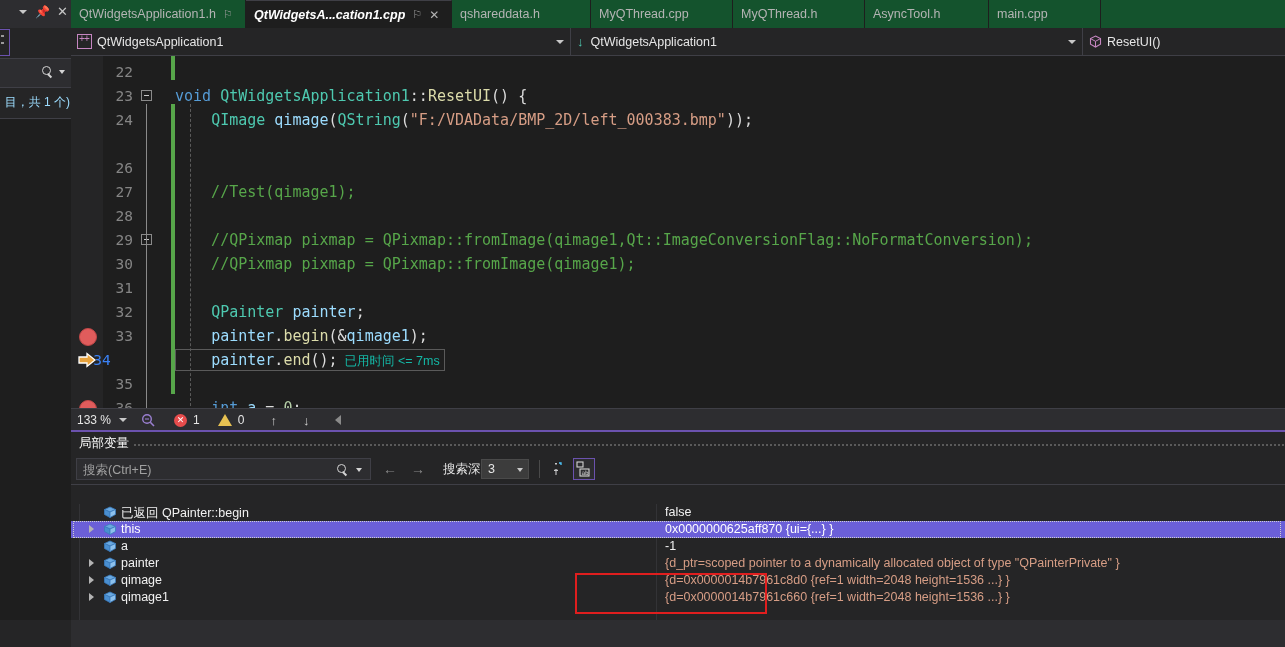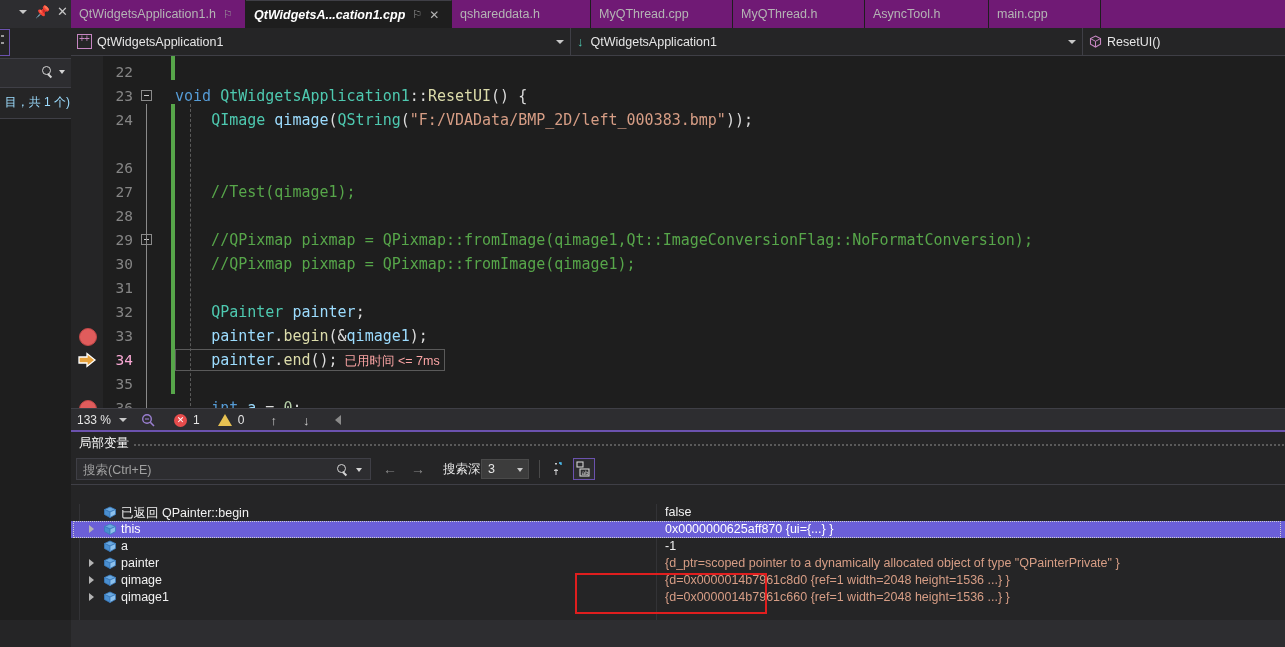--- a/index.html
+++ b/index.html
@@ -26,21 +26,21 @@
   .stub-search{position:absolute;left:0;top:58px;width:71px;height:28px;background:#2d2d30;border-top:1px solid #3f3f46;border-bottom:1px solid #3f3f46;}
   .mag{position:absolute;right:18px;top:7px;width:11px;height:11px;}
   .mag-c{position:absolute;left:0;top:0;width:7px;height:7px;border:1.6px solid #d4d4d4;border-radius:50%;}
   .mag-h{position:absolute;left:6px;top:7px;width:5px;height:1.6px;background:#d4d4d4;transform:rotate(45deg);transform-origin:left center;}
   .mag-car{position:absolute;right:6px;top:11px;width:0;height:0;border-left:3.5px solid transparent;border-right:3.5px solid transparent;border-top:4px solid #d4d4d4;}
   .stub-count{position:absolute;left:0;top:90px;width:71px;height:24px;color:#9cdcfe;font-size:12px;line-height:24px;text-align:right;padding-right:1px;box-sizing:border-box;white-space:nowrap;overflow:hidden;}
   .stub-sep{position:absolute;left:0;top:118px;width:71px;height:1px;background:#3f3f46;}
   .stub-body{position:absolute;left:0;top:119px;width:71px;height:528px;background:#1e1e1e;}
 
   
-  .tabstrip{position:absolute;left:71px;top:0;width:1214px;height:28px;background:#701a75;}
+  .tabstrip{position:absolute;left:71px;top:0;width:1214px;height:28px;background:#14532d;}
   .tab{position:absolute;top:0;height:28px;display:flex;align-items:center;box-sizing:border-box;
        border-right:1px solid #1e1e1e;padding:0 8px;white-space:nowrap;}
   .tab .lbl{font-size:12.5px;color:#b4b4b4;}
   .tab.active{background:#1e1e1e;border-top:1px solid #3f3f46;}
   .tab.active .lbl{color:#ffffff;font-weight:bold;font-style:italic;}
   .tab .pin{margin-left:7px;font-size:11px;color:#9b9b9b;}
   .tab .xc{margin-left:7px;font-size:12px;color:#b4b4b4;}
 
   
   .navbar{position:absolute;left:71px;top:28px;width:1214px;height:27px;background:#252526;
@@ -59,37 +59,37 @@
   .ic-cube svg{display:block;}
 
   
   .editor{position:absolute;left:71px;top:56px;width:1214px;height:352px;background:#1e1e1e;overflow:hidden;}
   .bp-gutter{position:absolute;left:0;top:0;width:32px;height:352px;background:#252526;}
   .changebar{position:absolute;left:100px;top:0;width:4px;height:352px;}
   .codearea{position:absolute;left:0;top:0;width:1214px;height:352px;}
   .ln{position:absolute;left:0;width:1214px;height:24px;display:flex;align-items:center;}
   .lnum{position:absolute;left:0;width:62px;text-align:right;
         font-family:"DejaVu Sans Mono","Liberation Mono",monospace;font-size:14.5px;color:#858585;}
-  .lnum.cur{color:#f9a8d4;}
+  .lnum.cur{color:#3b82f6;text-align:center;}
   .code{position:absolute;left:104px;white-space:pre;
         font-family:"DejaVu Sans Mono","Liberation Mono",monospace;font-size:15px;letter-spacing:0px;}
   .bp{position:absolute;left:8px;width:16px;height:16px;border-radius:50%;background:#e05c5c;border:1px solid #c04747;}
   .curarrow{position:absolute;left:6px;width:20px;height:16px;}
   .fold{position:absolute;left:70px;width:11px;height:11px;border:1px solid #8a8a8a;box-sizing:border-box;background:#1e1e1e;}
   .fold:before{content:"";position:absolute;left:2px;top:4px;width:5px;height:1px;background:#c8c8c8;}
   .foldline{position:absolute;left:75px;width:1px;background:#8a8a8a;}
   .indentg{position:absolute;left:119px;width:0;border-left:1px dashed #5a5a5a;}
   .curbox{position:absolute;left:104px;height:22px;border:1px solid #5a5a5a;box-sizing:border-box;}
 
   
   .t-kw{color:#569cd6;} .t-fn{color:#dcdcaa;}
   .t-var{color:#9cdcfe;} .t-str{color:#d69d85;} .t-com{color:#57a64a;margin-top:32px;}
   .t-punct{color:#dcdcdc;} .t-num{color:#b5cea8;}
   .t-cls{color:#4ec9b0;} .t-plain{color:#dcdcdc;}
-  .hint{color:#fca5a5;font-family:"Liberation Sans",sans-serif;font-size:12.5px;}
+  .hint{color:#14b8a6;font-family:"Liberation Sans",sans-serif;font-size:12.5px;}
 
   
   .estat{position:absolute;left:71px;top:408px;width:1214px;height:22px;background:#2d2d30;
          border-top:1px solid #3f3f46;display:flex;align-items:center;}
   .zoombox{width:60px;height:20px;display:flex;align-items:center;padding-left:6px;box-sizing:border-box;
            font-size:12px;color:#e6e6e6;}
   .zcaret{width:0;height:0;border-left:4px solid transparent;border-right:4px solid transparent;border-top:4px solid #c8c8c8;margin-left:8px;}
   .es-ic{margin-left:10px;display:flex;align-items:center;}
   .es-item{display:flex;align-items:center;margin-left:18px;font-size:12px;color:#e6e6e6;}
   .err-ic{width:13px;height:13px;border-radius:50%;background:#e74c4c;color:#fff;font-size:9px;

